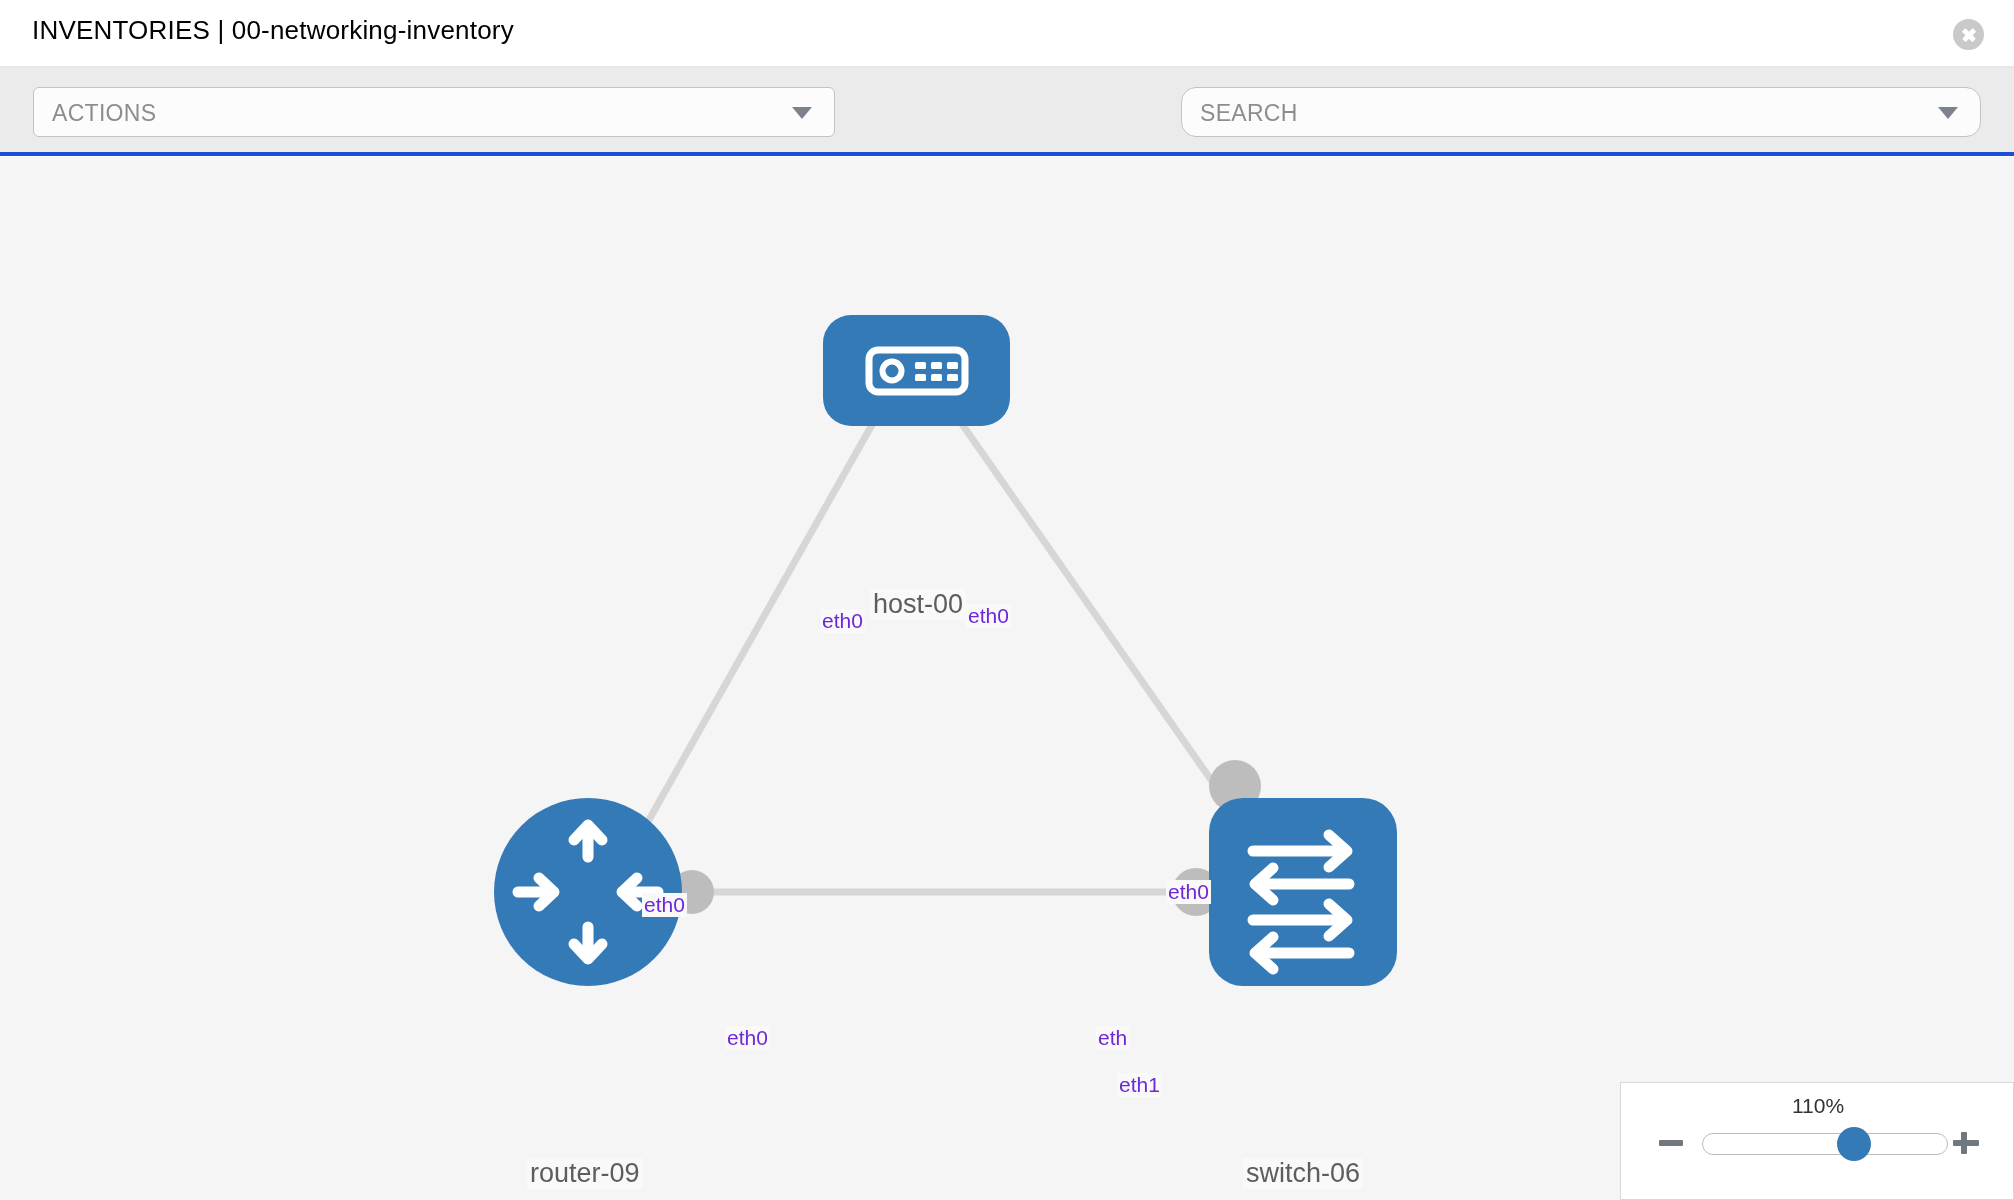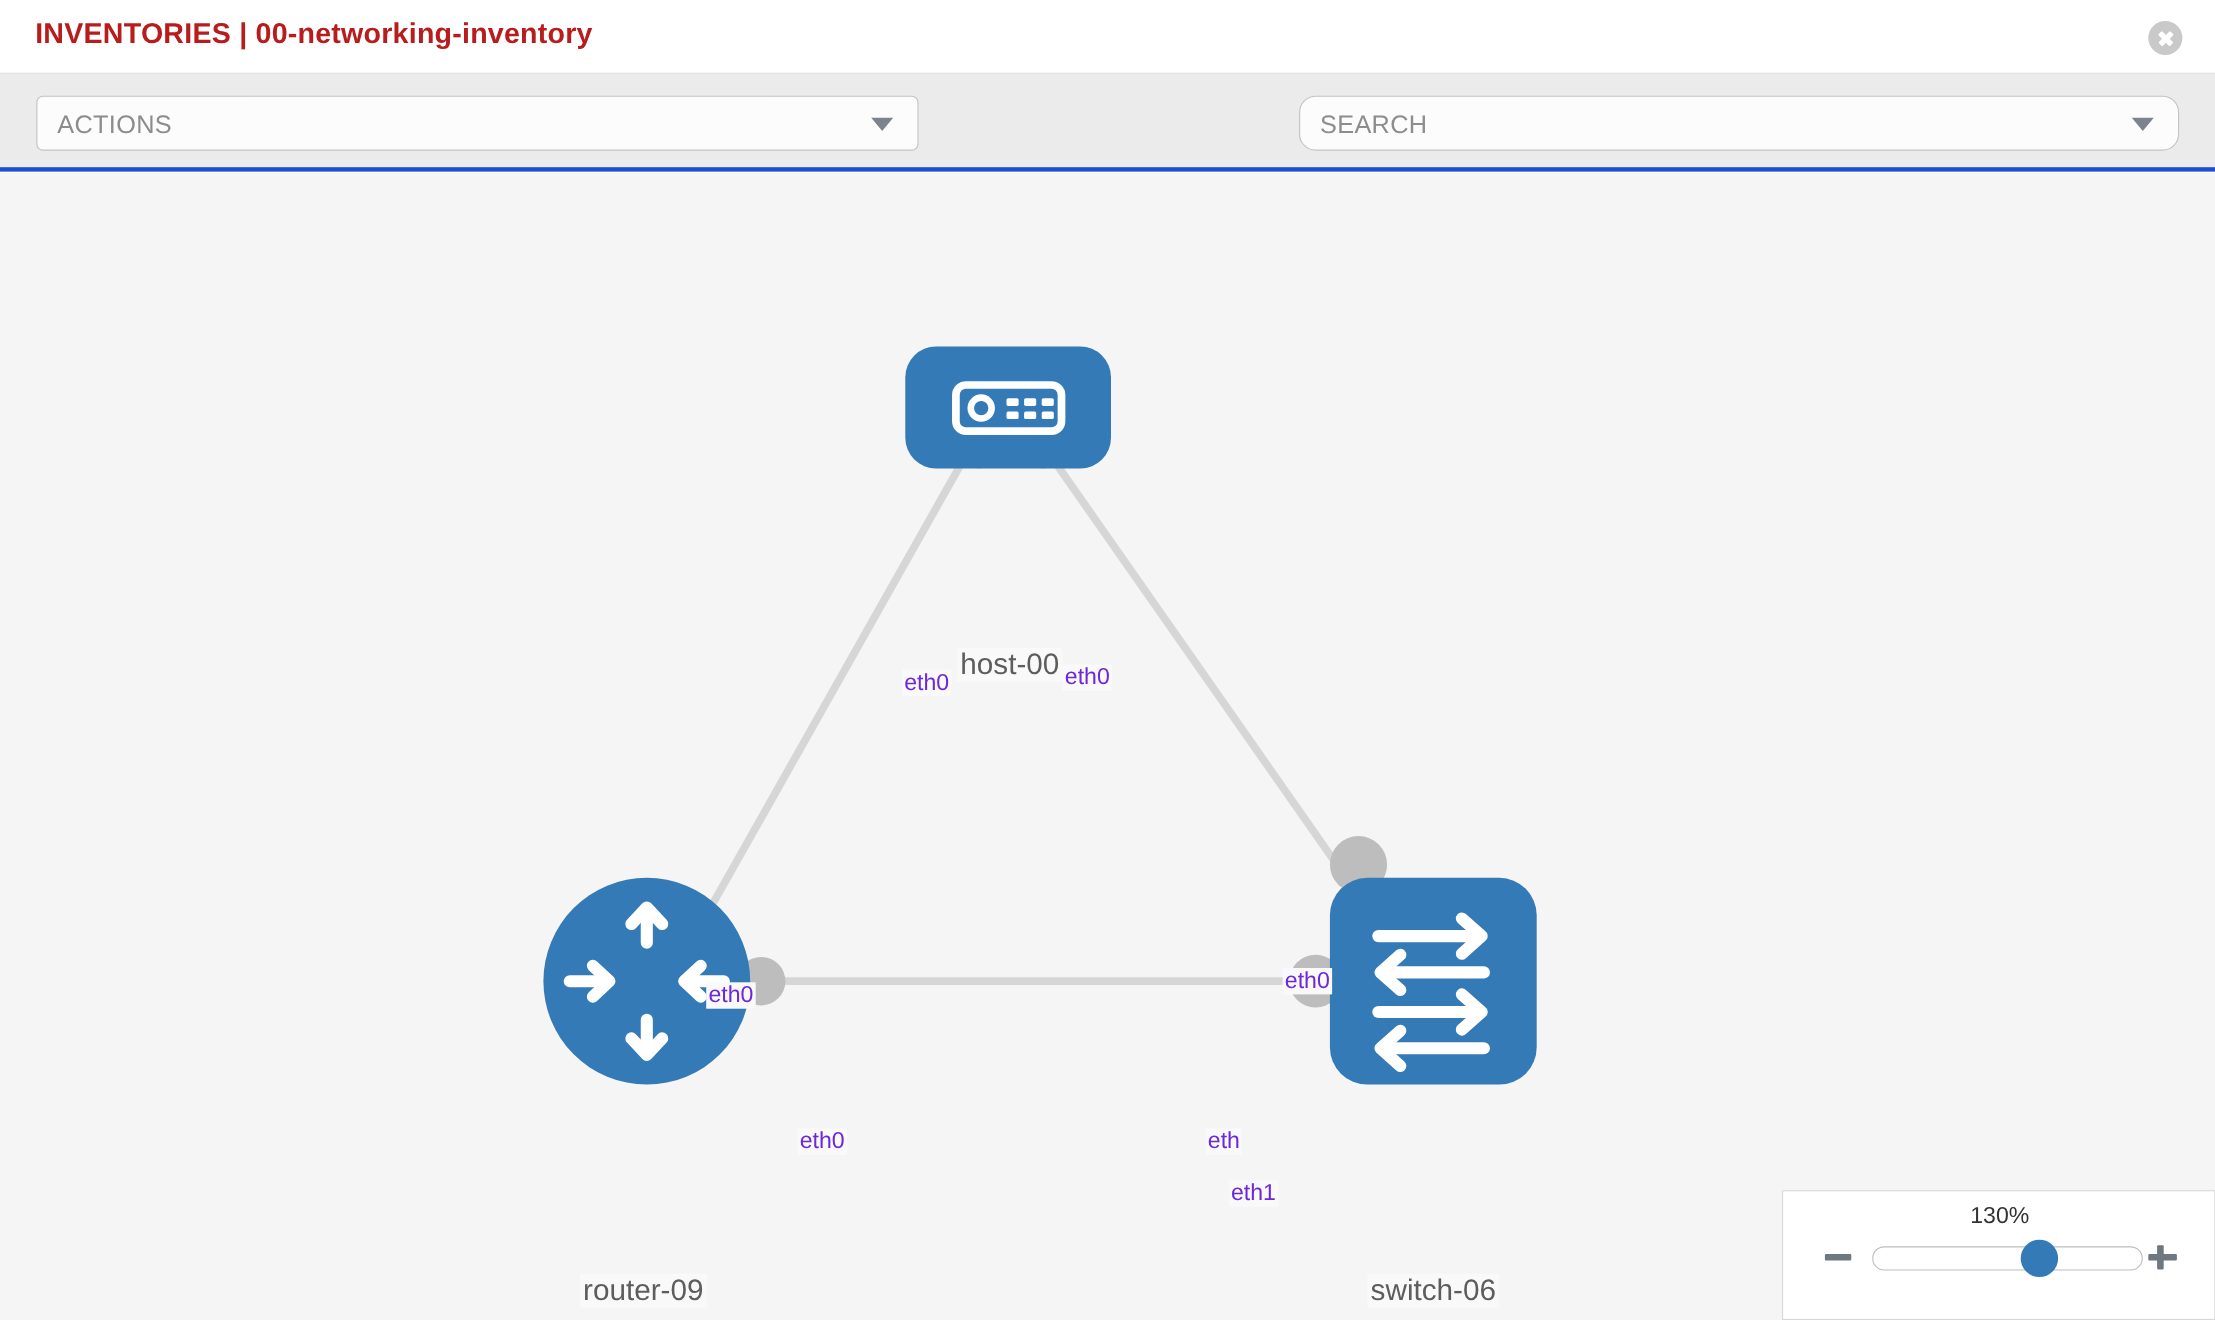--- a/index.html
+++ b/index.html
@@ -25,22 +25,22 @@
     width: 2014px;
     height: 68px;
     background: #ffffff;
     border-bottom: 2px solid #e6e6e6;
   }
   .header-title {
     position: absolute;
     left: 32px;
     top: 15px;
     font-size: 26px;
-    font-weight: bold;
-    color: #b91c1c;
+    font-weight: normal;
+    color: #000000;
     letter-spacing: 0.2px;
     white-space: nowrap;
   }
   .close-btn {
     position: absolute;
     right: 30px;
     top: 19px;
     width: 31px;
     height: 31px;
     border-radius: 50%;
@@ -346,21 +346,21 @@
 
     <div class="edge-label" style="left:820px; top:452px;">eth0</div>
     <div class="edge-label" style="left:966px; top:447px;">eth0</div>
     <div class="edge-label" style="left:642px; top:736px;">eth0</div>
     <div class="edge-label" style="left:1166px; top:723px;">eth0</div>
     <div class="edge-label" style="left:725px; top:869px;">eth0</div>
     <div class="edge-label" style="left:1096px; top:869px;">eth</div>
     <div class="edge-label" style="left:1117px; top:916px;">eth1</div>
 
     <div class="zoom-panel" style="left:1620px; top:925px;">
-      <div class="zoom-value">130%</div>
+      <div class="zoom-value">110%</div>
       <div class="zoom-minus"></div>
       <div class="zoom-track">
         <div class="zoom-thumb" id="zoom-thumb" style="left: 133.56px;"></div>
       </div>
       <div class="zoom-plus"></div>
     </div>
 
   </div>
 </div>
 

